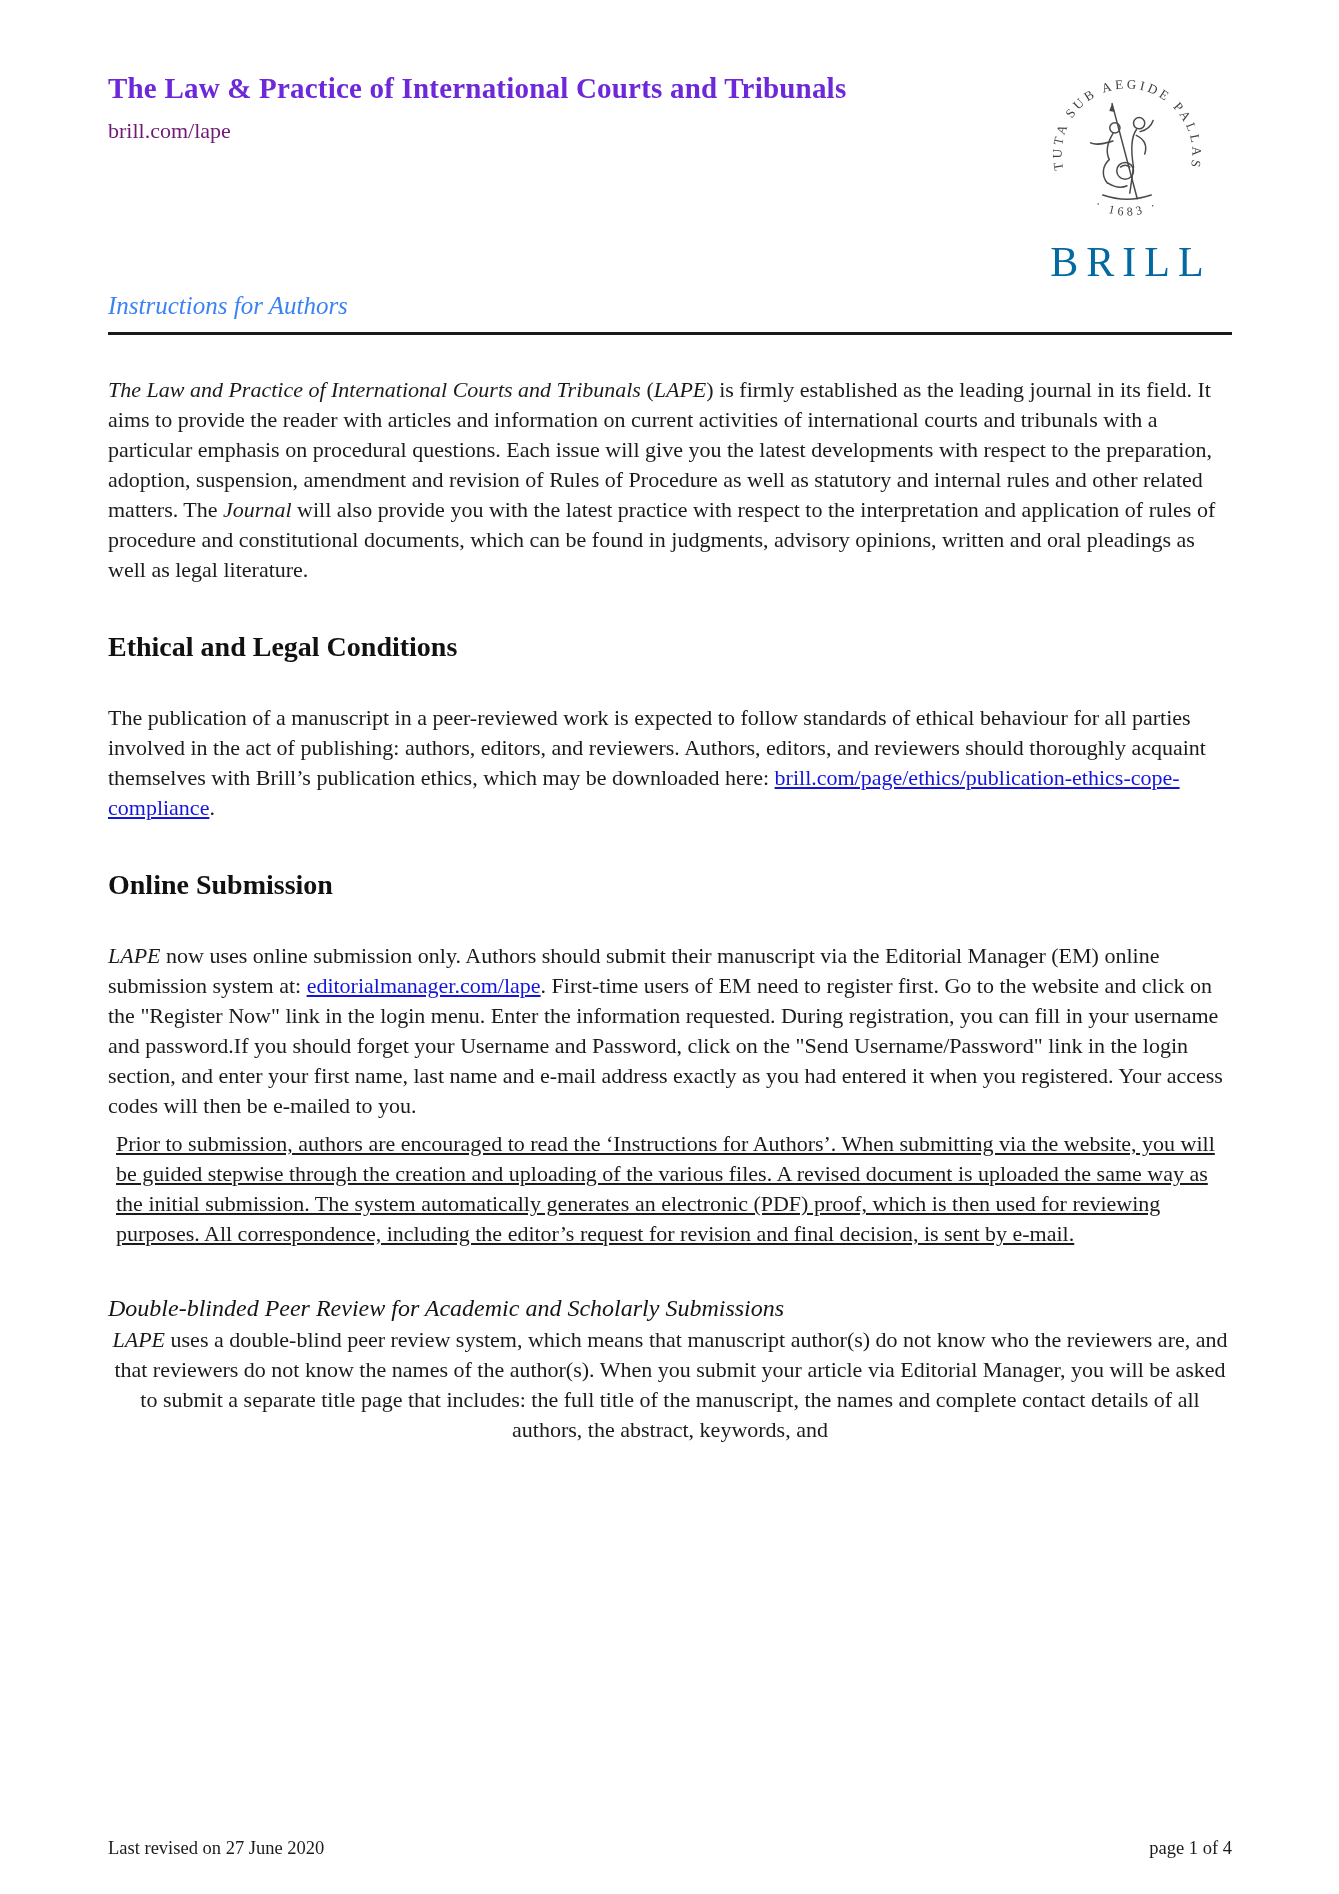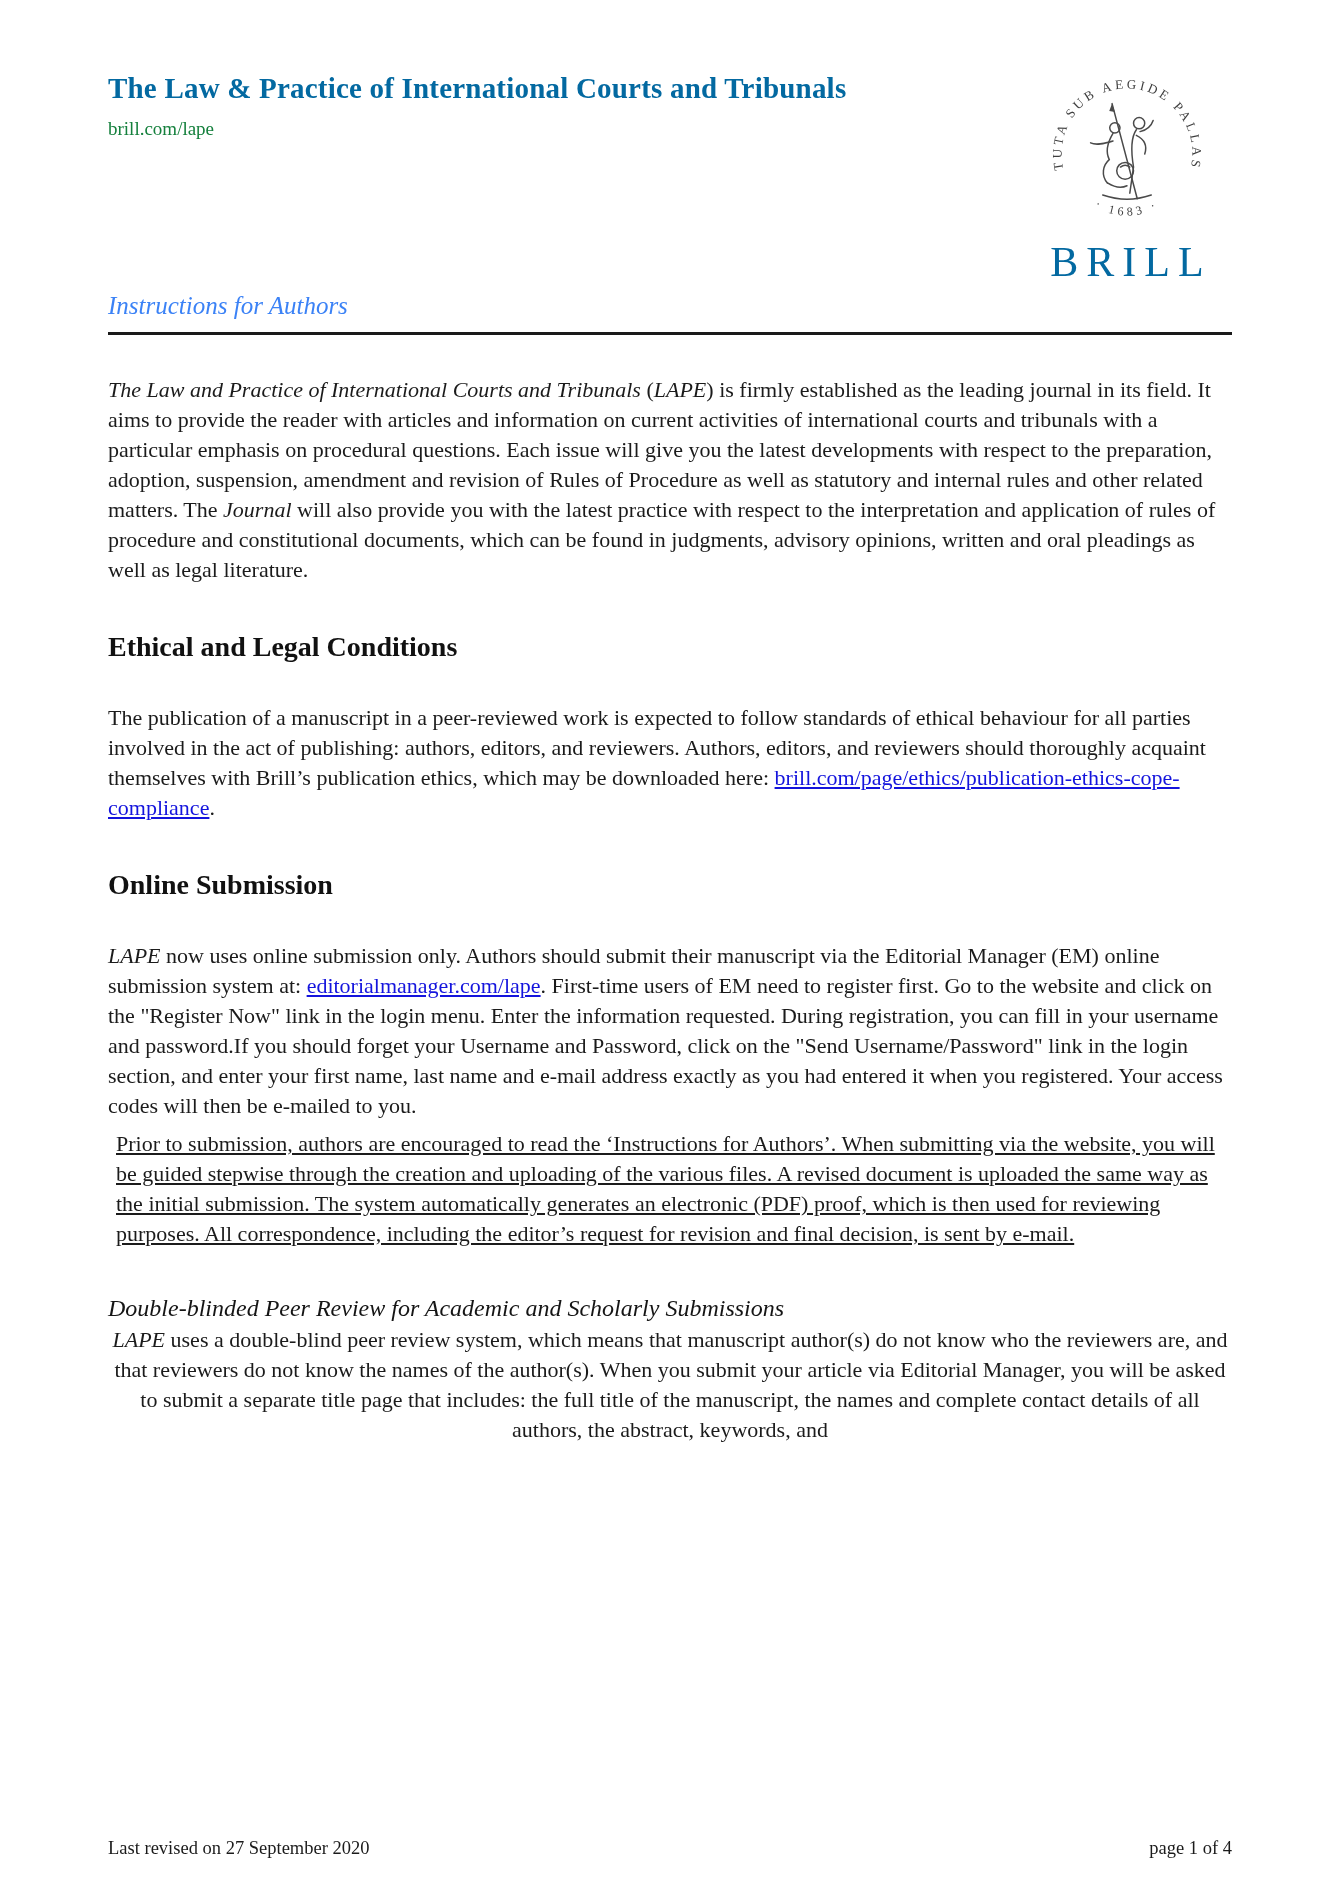--- a/index.html
+++ b/index.html
@@ -9,23 +9,23 @@
     box-sizing:border-box;
     background:#ffffff;
     padding:56px 107px 0 108px;
     font-family:"Liberation Serif", serif;
     color:#1b1b1b;
     overflow:hidden;
   }
   .doc-header{display:flex;justify-content:space-between;align-items:flex-start;}
   .header-left{max-width:880px;}
   h1.journal-title{
-    font-size:29px;font-weight:bold;margin:16px 0 0 0;letter-spacing:.2px;color:#0369a1;
+    font-size:29px;font-weight:bold;margin:16px 0 0 0;letter-spacing:.2px;color:#6d28d9;
   }
-  .journal-url{font-size:19px;margin-top:13px;color:#15803d;}
+  .journal-url{font-size:22px;margin-top:13px;color:#701a75;}
   .header-right{width:210px;text-align:center;margin-top:14px;flex-shrink:0;}
   .emblem{display:block;margin:0 auto;}
   .brand{
     font-size:42px;letter-spacing:8px;color:#0369a1;
     font-family:Liberation Serif, serif;text-indent:8px;
   }
   .doc-subtitle{
     font-style:italic;font-size:25px;margin-top:6px;color:#3b82f6;
   }
   .rule{border:none;border-top:3px solid #1a1a1a;margin:12px 0 0 0;}
@@ -106,17 +106,17 @@
     <p class="body"><i>LAPE</i><span> now uses online submission only. Authors should submit their manuscript via the Editorial Manager (EM) online submission system at: </span><a class="link" href="#" style="color: rgb(20, 20, 221);">editorialmanager.com/lape</a><span>. First-time users of EM need to register first. Go to the website and click on the "Register Now" link in the login menu. Enter the information requested. During registration, you can fill in your username and password.If you should forget your Username and Password, click on the "Send Username/Password" link in the login section, and enter your first name, last name and e-mail address exactly as you had entered it when you registered. Your access codes will then be e-mailed to you.</span></p>
     <p class="body cont"><span>Prior to submission, authors are encouraged to read the ‘Instructions for Authors’. When submitting via the website, you will be guided stepwise through the creation and uploading of the various files. A revised document is uploaded the same way as the initial submission. The system automatically generates an electronic (PDF) proof, which is then used for reviewing purposes. All correspondence, including the editor’s request for revision and final decision, is sent by e-mail.</span></p>
   </section>
 
   <section>
     <h3 class="sub-heading">Double-blinded Peer Review for Academic and Scholarly Submissions</h3>
     <p class="body after-sub"><i>LAPE</i><span> uses a double-blind peer review system, which means that manuscript author(s) do not know who the reviewers are, and that reviewers do not know the names of the author(s). When you submit your article via Editorial Manager, you will be asked to submit a separate title page that includes: the full title of the manuscript, the names and complete contact details of all authors, the abstract, keywords, and</span></p>
   </section>
 
   <footer class="doc-footer">
-    <span>Last revised on 27 September 2020</span>
+    <span>Last revised on 27 June 2020</span>
     <span>page 1 of 4</span>
   </footer>
 
 </div>
 
 </body></html>

